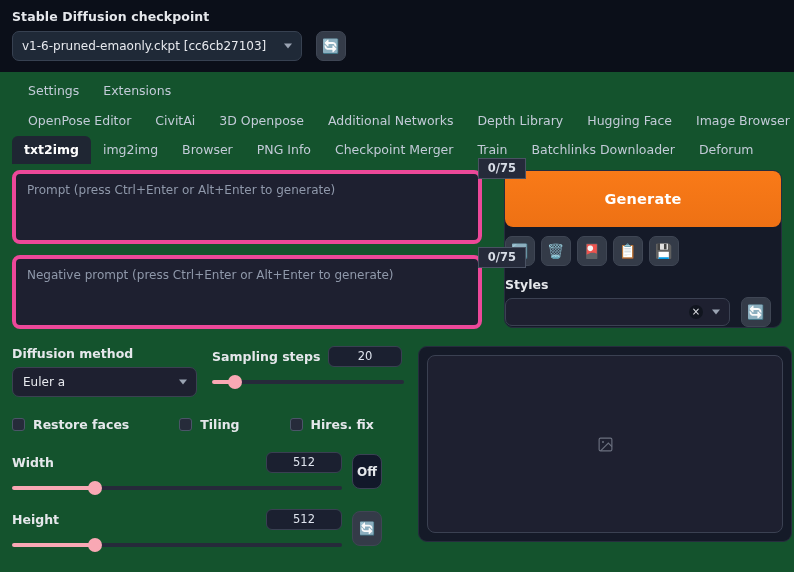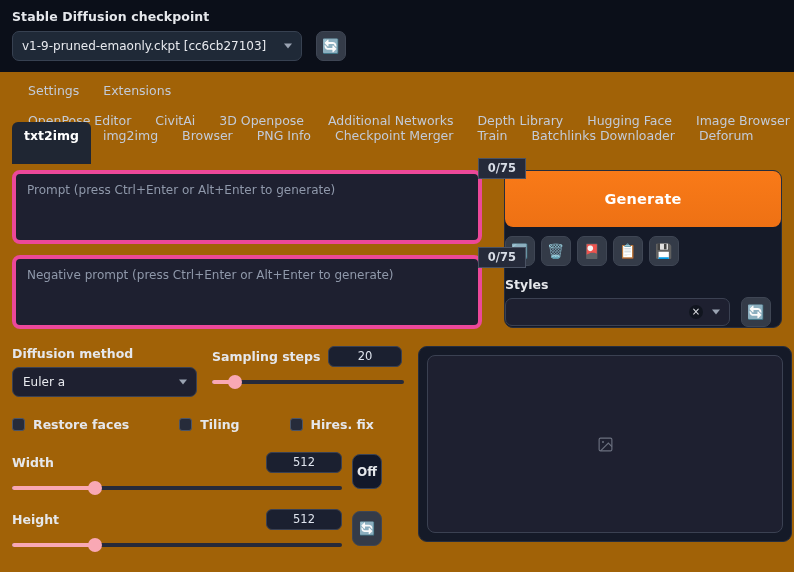--- a/index.html
+++ b/index.html
@@ -74,21 +74,21 @@
     font-size: 14px;
     line-height: 1;
   }
 
   
   .shell {
     position: absolute;
     left: 0; top: 72px;
     width: 794px;
     height: 500px;
-    background: #a16207;
+    background: #14532d;
   }
 
   
   .navrow {
     display: flex;
     align-items: center;
     height: 30px;
     padding-left: 16px;
     gap: 0;
   }
@@ -104,21 +104,21 @@
   .tabrow {
     display: flex;
     align-items: flex-end;
     height: 28px;
     padding-left: 12px;
     position: relative;
   }
   .tab {
     color: #c3cbd8;
     font-size: 12.5px;
-    padding: 5px 12px 20px 12px;
+    padding: 5px 12px 6px 12px;
     white-space: nowrap;
     border-radius: 6px 6px 0 0;
     line-height: 17px;
   }
   .tab.active {
     background: #1f2633;
     color: #ffffff;
     font-weight: 700;
   }
 
@@ -426,21 +426,21 @@
     opacity: .55;
   }
 </style>
 </head>
 <body>
 
 <div class="topbar">
   <div class="ckpt-label">Stable Diffusion checkpoint</div>
   <div class="ckpt-row">
     <div class="ckpt-select">
-      <span>v1-9-pruned-emaonly.ckpt [cc6cb27103]</span>
+      <span>v1-6-pruned-emaonly.ckpt [cc6cb27103]</span>
       <span class="caret"></span>
     </div>
     <div class="icon-btn">
       <span>🔄</span>
     </div>
   </div>
 </div>
 
 <div class="shell">
 

